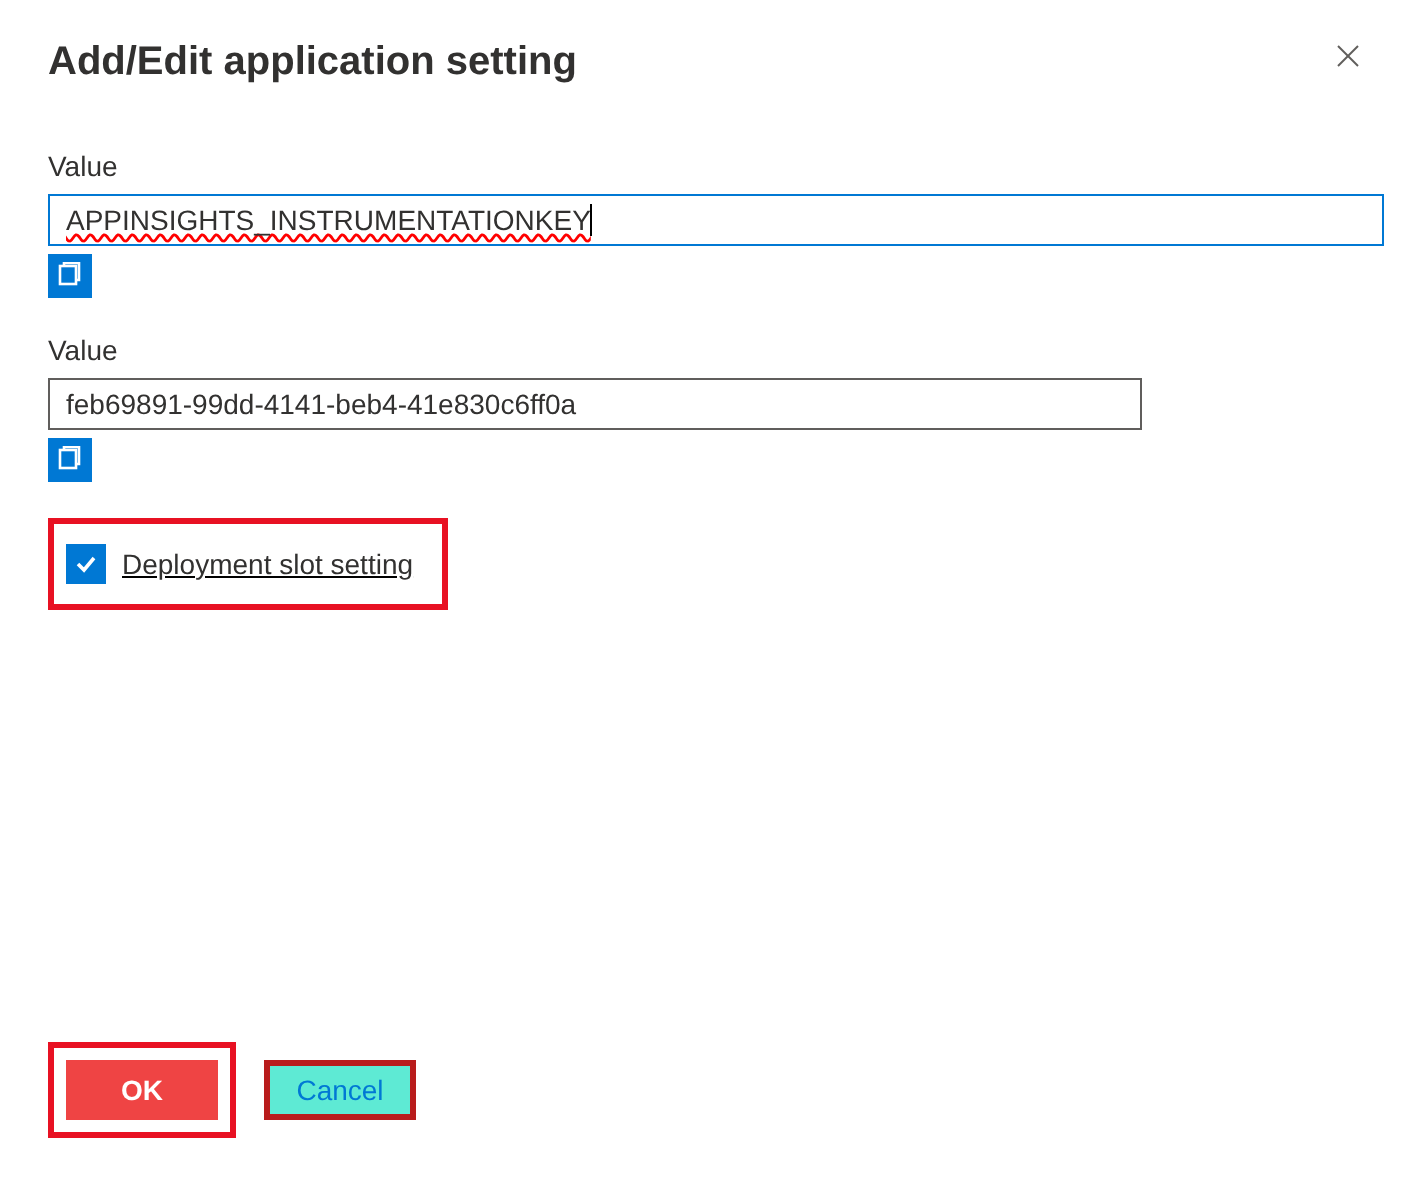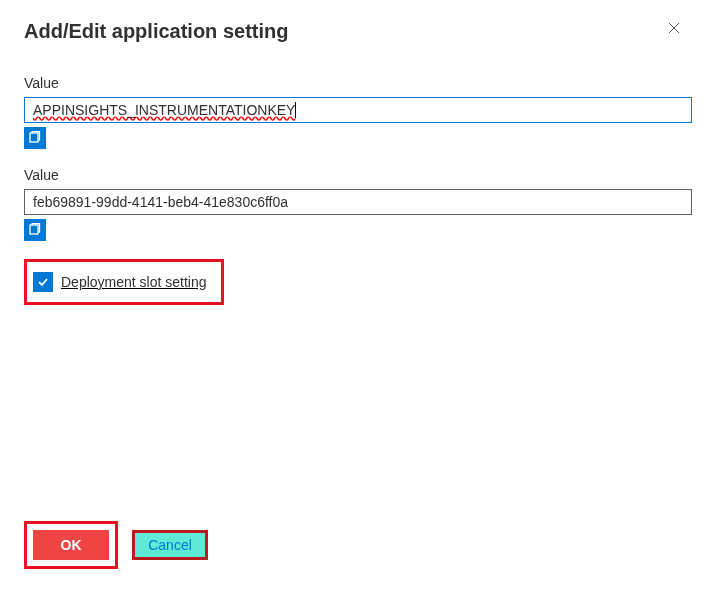--- a/index.html
+++ b/index.html
@@ -42,21 +42,21 @@
     .field-group {
       margin-bottom: 18px;
     }
     .field-label {
       font-size: 14px;
       color: #323130;
       margin-bottom: 6px;
       display: block;
     }
     .text-input {
-      width: 668px;
+      width: 547px;
       height: 26px;
       border: 1px solid #605e5c;
       padding: 3px 8px;
       font-size: 14px;
       font-family: inherit;
       color: #323130;
     }
     .spellcheck {
       text-decoration: underline wavy red;
       text-decoration-skip-ink: none;

